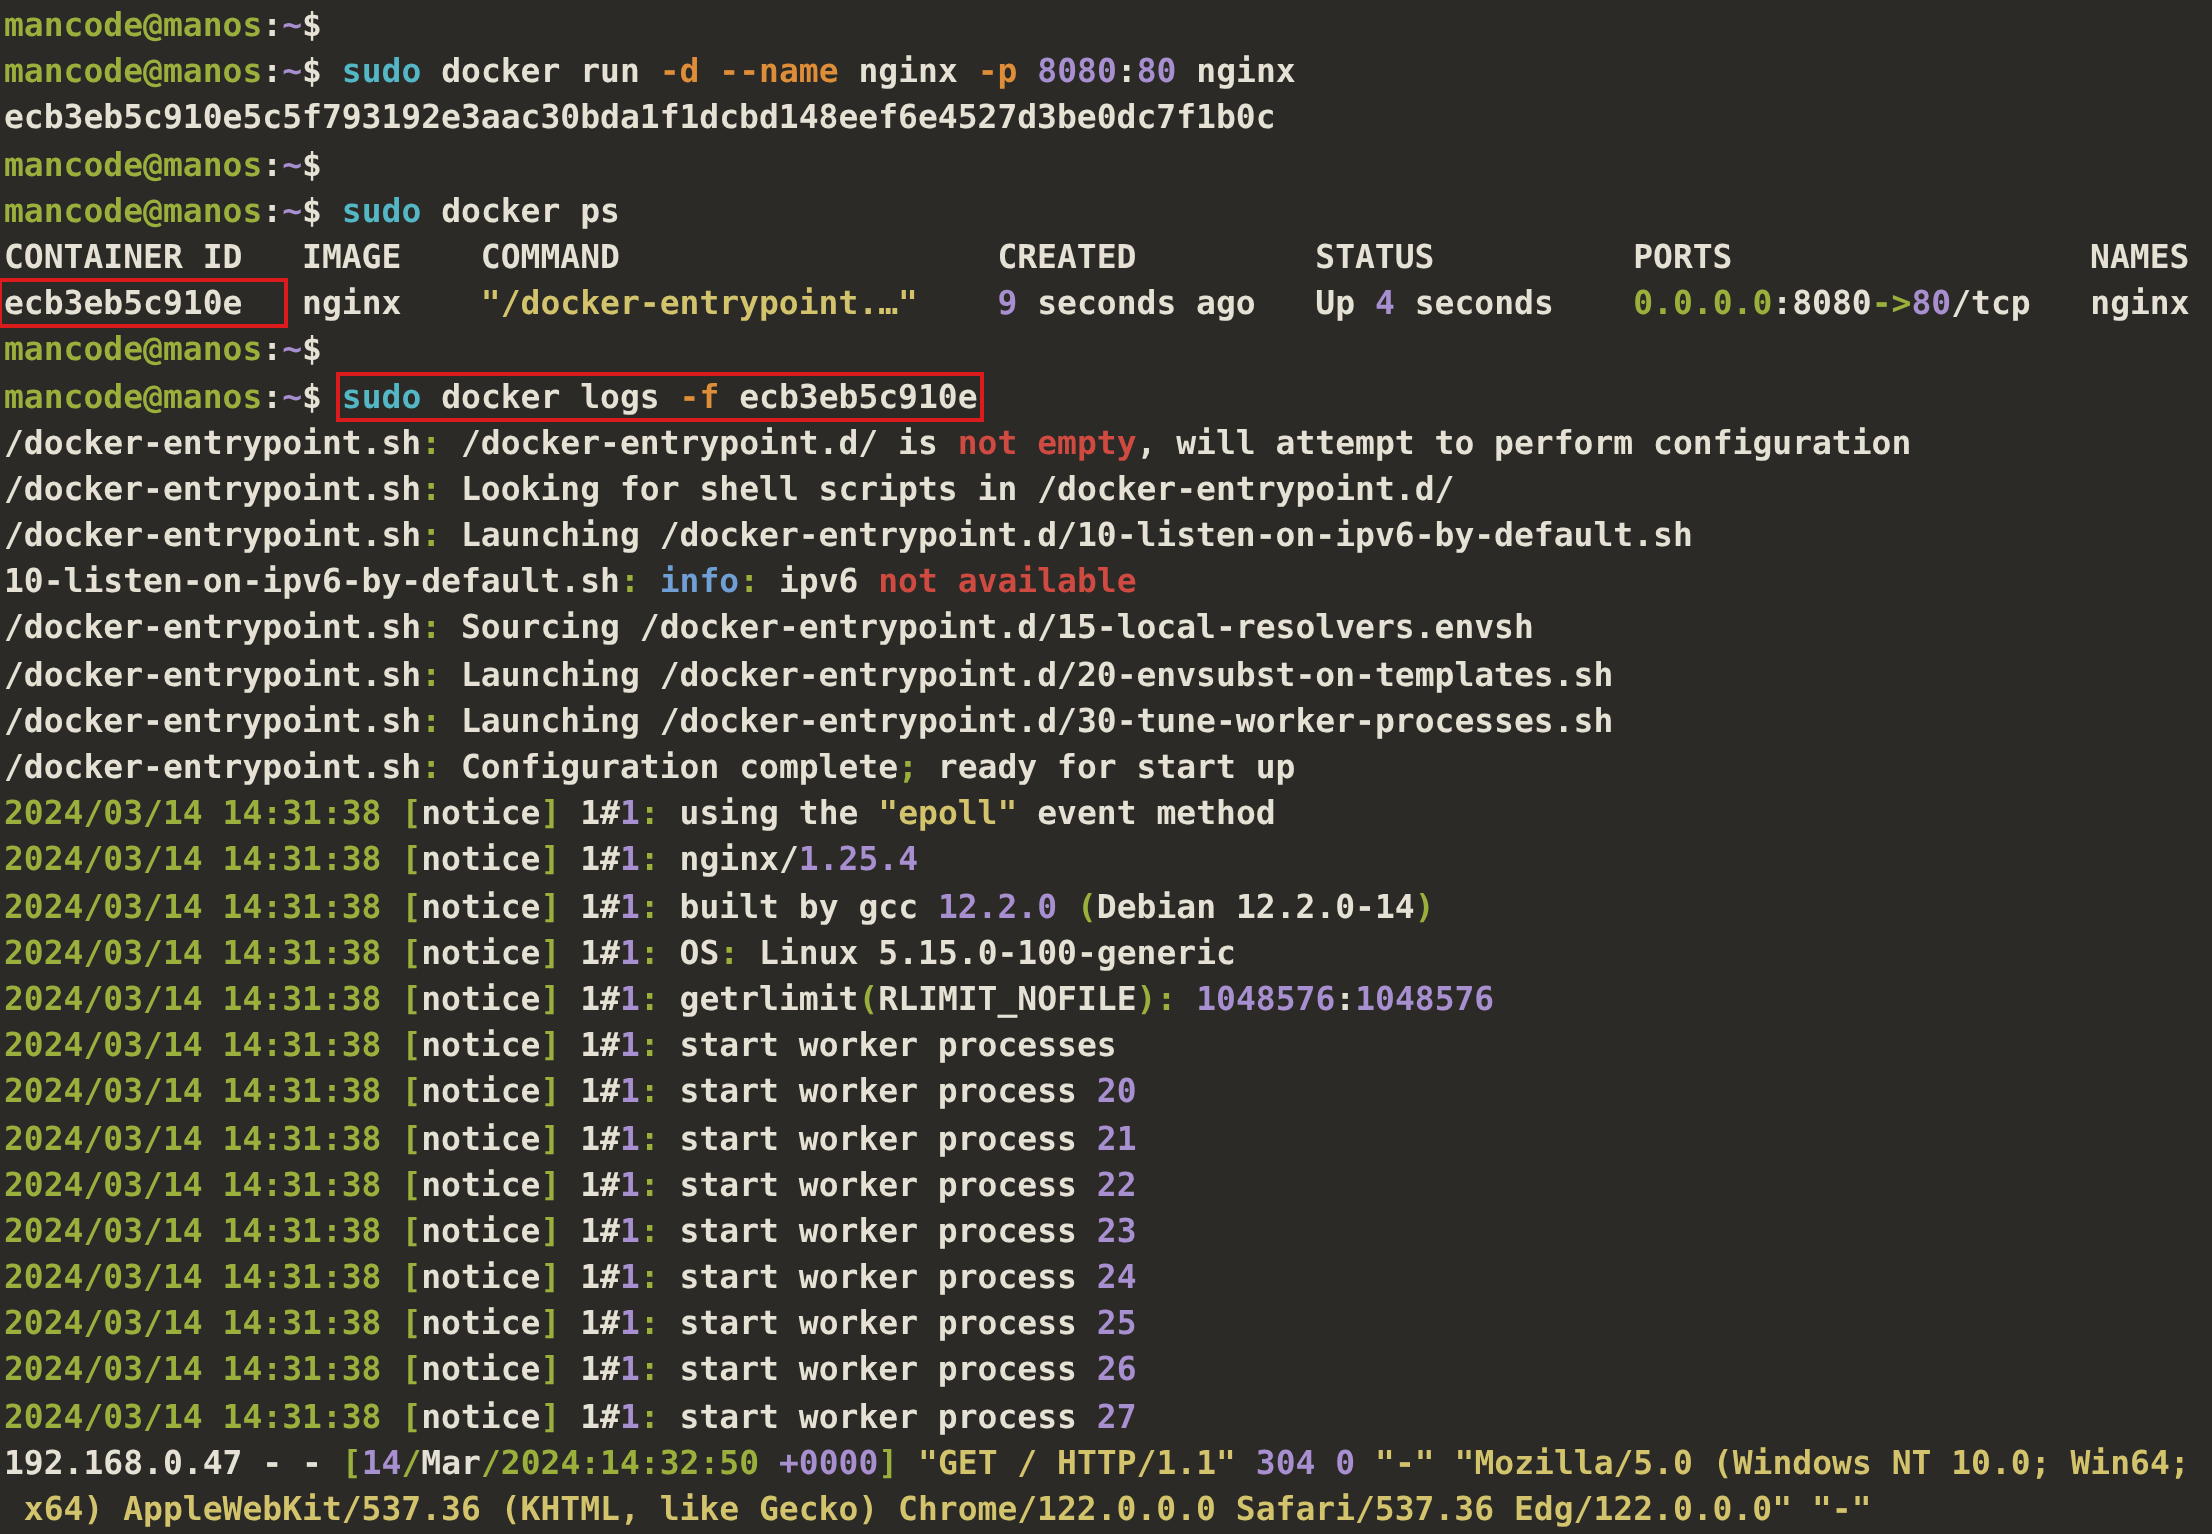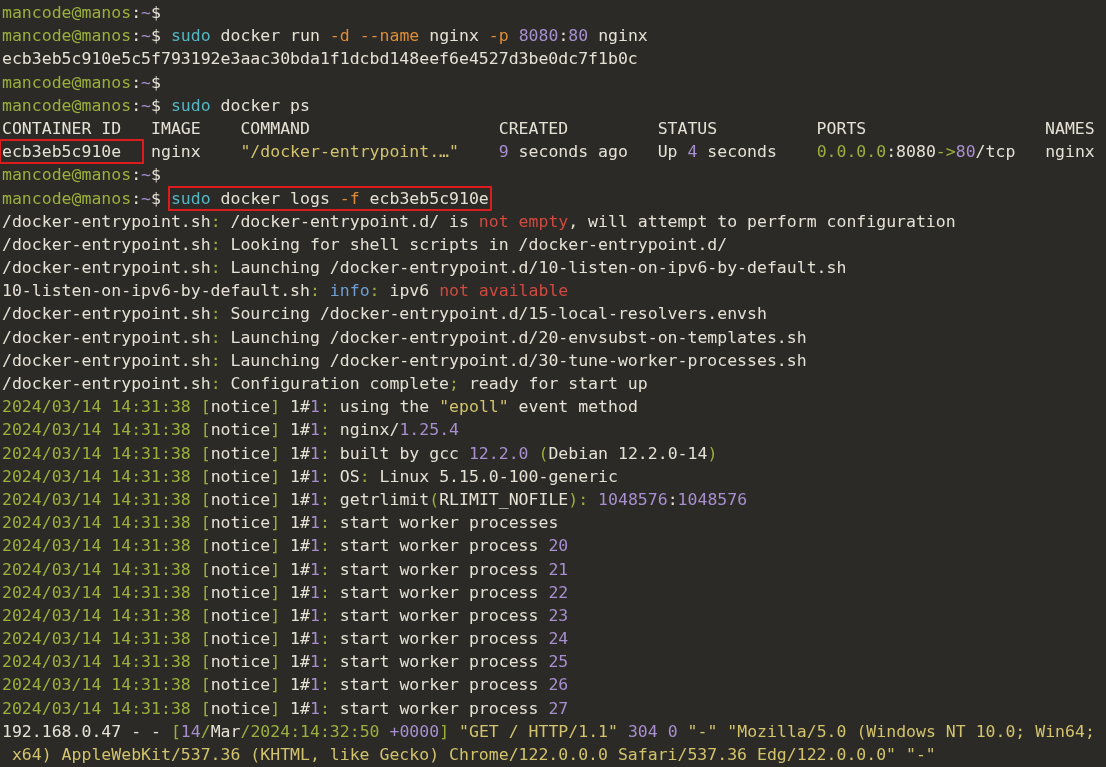--- a/index.html
+++ b/index.html
@@ -17,20 +17,21 @@
     padding: 1px 0 0 2px;
     font-family: "DejaVu Sans Mono", monospace;
     font-size: 16.5px;
     line-height: 23.2px;
     white-space: pre;
     letter-spacing: 0;
   }
   .line {
     height: 23.2px;
     white-space: pre;
+    font-weight: bold;
   }
   .redbox {
     outline: 2px solid var(--boxred, #dc1c1c);
     outline-offset: 1px;
   }
 </style>
 </head>
 <body style="background: rgb(43, 42, 38); --boxred: #dc1c1c;">
 
 <div class="terminal"><div class="line"><span style="color: rgb(155, 176, 60);">mancode@manos</span><span style="color: rgb(230, 225, 213);">:</span><span style="color: rgb(167, 143, 208);">~</span><span style="color: rgb(230, 225, 213);">$</span></div><div class="line"><span style="color: rgb(155, 176, 60);">mancode@manos</span><span style="color: rgb(230, 225, 213);">:</span><span style="color: rgb(167, 143, 208);">~</span><span style="color: rgb(230, 225, 213);">$ </span><span style="color: rgb(83, 183, 198);">sudo</span><span style="color: rgb(230, 225, 213);"> docker run </span><span style="color: rgb(222, 141, 56);">-d</span><span style="color: rgb(230, 225, 213);"> </span><span style="color: rgb(222, 141, 56);">--name</span><span style="color: rgb(230, 225, 213);"> nginx </span><span style="color: rgb(222, 141, 56);">-p</span><span style="color: rgb(230, 225, 213);"> </span><span style="color: rgb(167, 143, 208);">8080</span><span style="color: rgb(230, 225, 213);">:</span><span style="color: rgb(167, 143, 208);">80</span><span style="color: rgb(230, 225, 213);"> nginx</span></div><div class="line"><span style="color: rgb(230, 225, 213);">ecb3eb5c910e5c5f793192e3aac30bda1f1dcbd148eef6e4527d3be0dc7f1b0c</span></div><div class="line"><span style="color: rgb(155, 176, 60);">mancode@manos</span><span style="color: rgb(230, 225, 213);">:</span><span style="color: rgb(167, 143, 208);">~</span><span style="color: rgb(230, 225, 213);">$</span></div><div class="line"><span style="color: rgb(155, 176, 60);">mancode@manos</span><span style="color: rgb(230, 225, 213);">:</span><span style="color: rgb(167, 143, 208);">~</span><span style="color: rgb(230, 225, 213);">$ </span><span style="color: rgb(83, 183, 198);">sudo</span><span style="color: rgb(230, 225, 213);"> docker ps</span></div><div class="line"><span style="color: rgb(230, 225, 213);">CONTAINER ID   IMAGE    COMMAND                   CREATED         STATUS          PORTS                  NAMES</span></div><div class="line"><span class="redbox"><span style="color: rgb(230, 225, 213);">ecb3eb5c910e  </span></span><span style="color: rgb(230, 225, 213);"> nginx    </span><span style="color: rgb(210, 195, 108);">"/docker-entrypoint.…"</span><span style="color: rgb(230, 225, 213);">    </span><span style="color: rgb(167, 143, 208);">9</span><span style="color: rgb(230, 225, 213);"> seconds ago   Up </span><span style="color: rgb(167, 143, 208);">4</span><span style="color: rgb(230, 225, 213);"> seconds    </span><span style="color: rgb(155, 176, 60);">0.0.0.0</span><span style="color: rgb(230, 225, 213);">:8080</span><span style="color: rgb(155, 176, 60);">-&gt;</span><span style="color: rgb(167, 143, 208);">80</span><span style="color: rgb(230, 225, 213);">/tcp   nginx</span></div><div class="line"><span style="color: rgb(155, 176, 60);">mancode@manos</span><span style="color: rgb(230, 225, 213);">:</span><span style="color: rgb(167, 143, 208);">~</span><span style="color: rgb(230, 225, 213);">$</span></div><div class="line"><span style="color: rgb(155, 176, 60);">mancode@manos</span><span style="color: rgb(230, 225, 213);">:</span><span style="color: rgb(167, 143, 208);">~</span><span style="color: rgb(230, 225, 213);">$ </span><span class="redbox"><span style="color: rgb(83, 183, 198);">sudo</span><span style="color: rgb(230, 225, 213);"> docker logs </span><span style="color: rgb(222, 141, 56);">-f</span><span style="color: rgb(230, 225, 213);"> ecb3eb5c910e</span></span></div><div class="line"><span style="color: rgb(230, 225, 213);">/docker-entrypoint.sh</span><span style="color: rgb(155, 176, 60);">:</span><span style="color: rgb(230, 225, 213);"> /docker-entrypoint.d/ is </span><span style="color: rgb(207, 74, 64);">not empty</span><span style="color: rgb(230, 225, 213);">, will attempt to perform configuration</span></div><div class="line"><span style="color: rgb(230, 225, 213);">/docker-entrypoint.sh</span><span style="color: rgb(155, 176, 60);">:</span><span style="color: rgb(230, 225, 213);"> Looking for shell scripts in /docker-entrypoint.d/</span></div><div class="line"><span style="color: rgb(230, 225, 213);">/docker-entrypoint.sh</span><span style="color: rgb(155, 176, 60);">:</span><span style="color: rgb(230, 225, 213);"> Launching /docker-entrypoint.d/10-listen-on-ipv6-by-default.sh</span></div><div class="line"><span style="color: rgb(230, 225, 213);">10-listen-on-ipv6-by-default.sh</span><span style="color: rgb(155, 176, 60);">:</span><span style="color: rgb(230, 225, 213);"> </span><span style="color: rgb(111, 159, 213);">info</span><span style="color: rgb(155, 176, 60);">:</span><span style="color: rgb(230, 225, 213);"> ipv6 </span><span style="color: rgb(207, 74, 64);">not available</span></div><div class="line"><span style="color: rgb(230, 225, 213);">/docker-entrypoint.sh</span><span style="color: rgb(155, 176, 60);">:</span><span style="color: rgb(230, 225, 213);"> Sourcing /docker-entrypoint.d/15-local-resolvers.envsh</span></div><div class="line"><span style="color: rgb(230, 225, 213);">/docker-entrypoint.sh</span><span style="color: rgb(155, 176, 60);">:</span><span style="color: rgb(230, 225, 213);"> Launching /docker-entrypoint.d/20-envsubst-on-templates.sh</span></div><div class="line"><span style="color: rgb(230, 225, 213);">/docker-entrypoint.sh</span><span style="color: rgb(155, 176, 60);">:</span><span style="color: rgb(230, 225, 213);"> Launching /docker-entrypoint.d/30-tune-worker-processes.sh</span></div><div class="line"><span style="color: rgb(230, 225, 213);">/docker-entrypoint.sh</span><span style="color: rgb(155, 176, 60);">:</span><span style="color: rgb(230, 225, 213);"> Configuration complete</span><span style="color: rgb(155, 176, 60);">;</span><span style="color: rgb(230, 225, 213);"> ready for start up</span></div><div class="line"><span style="color: rgb(155, 176, 60);">2024/03/14 14:31:38</span><span style="color: rgb(230, 225, 213);"> </span><span style="color: rgb(155, 176, 60);">[</span><span style="color: rgb(230, 225, 213);">notice</span><span style="color: rgb(155, 176, 60);">]</span><span style="color: rgb(230, 225, 213);"> 1#</span><span style="color: rgb(167, 143, 208);">1</span><span style="color: rgb(155, 176, 60);">:</span><span style="color: rgb(230, 225, 213);"> using the </span><span style="color: rgb(210, 195, 108);">"epoll"</span><span style="color: rgb(230, 225, 213);"> event method</span></div><div class="line"><span style="color: rgb(155, 176, 60);">2024/03/14 14:31:38</span><span style="color: rgb(230, 225, 213);"> </span><span style="color: rgb(155, 176, 60);">[</span><span style="color: rgb(230, 225, 213);">notice</span><span style="color: rgb(155, 176, 60);">]</span><span style="color: rgb(230, 225, 213);"> 1#</span><span style="color: rgb(167, 143, 208);">1</span><span style="color: rgb(155, 176, 60);">:</span><span style="color: rgb(230, 225, 213);"> nginx/</span><span style="color: rgb(167, 143, 208);">1.25.4</span></div><div class="line"><span style="color: rgb(155, 176, 60);">2024/03/14 14:31:38</span><span style="color: rgb(230, 225, 213);"> </span><span style="color: rgb(155, 176, 60);">[</span><span style="color: rgb(230, 225, 213);">notice</span><span style="color: rgb(155, 176, 60);">]</span><span style="color: rgb(230, 225, 213);"> 1#</span><span style="color: rgb(167, 143, 208);">1</span><span style="color: rgb(155, 176, 60);">:</span><span style="color: rgb(230, 225, 213);"> built by gcc </span><span style="color: rgb(167, 143, 208);">12.2.0</span><span style="color: rgb(230, 225, 213);"> </span><span style="color: rgb(155, 176, 60);">(</span><span style="color: rgb(230, 225, 213);">Debian 12.2.0-14</span><span style="color: rgb(155, 176, 60);">)</span></div><div class="line"><span style="color: rgb(155, 176, 60);">2024/03/14 14:31:38</span><span style="color: rgb(230, 225, 213);"> </span><span style="color: rgb(155, 176, 60);">[</span><span style="color: rgb(230, 225, 213);">notice</span><span style="color: rgb(155, 176, 60);">]</span><span style="color: rgb(230, 225, 213);"> 1#</span><span style="color: rgb(167, 143, 208);">1</span><span style="color: rgb(155, 176, 60);">:</span><span style="color: rgb(230, 225, 213);"> OS</span><span style="color: rgb(155, 176, 60);">:</span><span style="color: rgb(230, 225, 213);"> Linux 5.15.0-100-generic</span></div><div class="line"><span style="color: rgb(155, 176, 60);">2024/03/14 14:31:38</span><span style="color: rgb(230, 225, 213);"> </span><span style="color: rgb(155, 176, 60);">[</span><span style="color: rgb(230, 225, 213);">notice</span><span style="color: rgb(155, 176, 60);">]</span><span style="color: rgb(230, 225, 213);"> 1#</span><span style="color: rgb(167, 143, 208);">1</span><span style="color: rgb(155, 176, 60);">:</span><span style="color: rgb(230, 225, 213);"> getrlimit</span><span style="color: rgb(155, 176, 60);">(</span><span style="color: rgb(230, 225, 213);">RLIMIT_NOFILE</span><span style="color: rgb(155, 176, 60);">):</span><span style="color: rgb(230, 225, 213);"> </span><span style="color: rgb(167, 143, 208);">1048576</span><span style="color: rgb(230, 225, 213);">:</span><span style="color: rgb(167, 143, 208);">1048576</span></div><div class="line"><span style="color: rgb(155, 176, 60);">2024/03/14 14:31:38</span><span style="color: rgb(230, 225, 213);"> </span><span style="color: rgb(155, 176, 60);">[</span><span style="color: rgb(230, 225, 213);">notice</span><span style="color: rgb(155, 176, 60);">]</span><span style="color: rgb(230, 225, 213);"> 1#</span><span style="color: rgb(167, 143, 208);">1</span><span style="color: rgb(155, 176, 60);">:</span><span style="color: rgb(230, 225, 213);"> start worker processes</span></div><div class="line"><span style="color: rgb(155, 176, 60);">2024/03/14 14:31:38</span><span style="color: rgb(230, 225, 213);"> </span><span style="color: rgb(155, 176, 60);">[</span><span style="color: rgb(230, 225, 213);">notice</span><span style="color: rgb(155, 176, 60);">]</span><span style="color: rgb(230, 225, 213);"> 1#</span><span style="color: rgb(167, 143, 208);">1</span><span style="color: rgb(155, 176, 60);">:</span><span style="color: rgb(230, 225, 213);"> start worker process </span><span style="color: rgb(167, 143, 208);">20</span></div><div class="line"><span style="color: rgb(155, 176, 60);">2024/03/14 14:31:38</span><span style="color: rgb(230, 225, 213);"> </span><span style="color: rgb(155, 176, 60);">[</span><span style="color: rgb(230, 225, 213);">notice</span><span style="color: rgb(155, 176, 60);">]</span><span style="color: rgb(230, 225, 213);"> 1#</span><span style="color: rgb(167, 143, 208);">1</span><span style="color: rgb(155, 176, 60);">:</span><span style="color: rgb(230, 225, 213);"> start worker process </span><span style="color: rgb(167, 143, 208);">21</span></div><div class="line"><span style="color: rgb(155, 176, 60);">2024/03/14 14:31:38</span><span style="color: rgb(230, 225, 213);"> </span><span style="color: rgb(155, 176, 60);">[</span><span style="color: rgb(230, 225, 213);">notice</span><span style="color: rgb(155, 176, 60);">]</span><span style="color: rgb(230, 225, 213);"> 1#</span><span style="color: rgb(167, 143, 208);">1</span><span style="color: rgb(155, 176, 60);">:</span><span style="color: rgb(230, 225, 213);"> start worker process </span><span style="color: rgb(167, 143, 208);">22</span></div><div class="line"><span style="color: rgb(155, 176, 60);">2024/03/14 14:31:38</span><span style="color: rgb(230, 225, 213);"> </span><span style="color: rgb(155, 176, 60);">[</span><span style="color: rgb(230, 225, 213);">notice</span><span style="color: rgb(155, 176, 60);">]</span><span style="color: rgb(230, 225, 213);"> 1#</span><span style="color: rgb(167, 143, 208);">1</span><span style="color: rgb(155, 176, 60);">:</span><span style="color: rgb(230, 225, 213);"> start worker process </span><span style="color: rgb(167, 143, 208);">23</span></div><div class="line"><span style="color: rgb(155, 176, 60);">2024/03/14 14:31:38</span><span style="color: rgb(230, 225, 213);"> </span><span style="color: rgb(155, 176, 60);">[</span><span style="color: rgb(230, 225, 213);">notice</span><span style="color: rgb(155, 176, 60);">]</span><span style="color: rgb(230, 225, 213);"> 1#</span><span style="color: rgb(167, 143, 208);">1</span><span style="color: rgb(155, 176, 60);">:</span><span style="color: rgb(230, 225, 213);"> start worker process </span><span style="color: rgb(167, 143, 208);">24</span></div><div class="line"><span style="color: rgb(155, 176, 60);">2024/03/14 14:31:38</span><span style="color: rgb(230, 225, 213);"> </span><span style="color: rgb(155, 176, 60);">[</span><span style="color: rgb(230, 225, 213);">notice</span><span style="color: rgb(155, 176, 60);">]</span><span style="color: rgb(230, 225, 213);"> 1#</span><span style="color: rgb(167, 143, 208);">1</span><span style="color: rgb(155, 176, 60);">:</span><span style="color: rgb(230, 225, 213);"> start worker process </span><span style="color: rgb(167, 143, 208);">25</span></div><div class="line"><span style="color: rgb(155, 176, 60);">2024/03/14 14:31:38</span><span style="color: rgb(230, 225, 213);"> </span><span style="color: rgb(155, 176, 60);">[</span><span style="color: rgb(230, 225, 213);">notice</span><span style="color: rgb(155, 176, 60);">]</span><span style="color: rgb(230, 225, 213);"> 1#</span><span style="color: rgb(167, 143, 208);">1</span><span style="color: rgb(155, 176, 60);">:</span><span style="color: rgb(230, 225, 213);"> start worker process </span><span style="color: rgb(167, 143, 208);">26</span></div><div class="line"><span style="color: rgb(155, 176, 60);">2024/03/14 14:31:38</span><span style="color: rgb(230, 225, 213);"> </span><span style="color: rgb(155, 176, 60);">[</span><span style="color: rgb(230, 225, 213);">notice</span><span style="color: rgb(155, 176, 60);">]</span><span style="color: rgb(230, 225, 213);"> 1#</span><span style="color: rgb(167, 143, 208);">1</span><span style="color: rgb(155, 176, 60);">:</span><span style="color: rgb(230, 225, 213);"> start worker process </span><span style="color: rgb(167, 143, 208);">27</span></div><div class="line"><span style="color: rgb(230, 225, 213);">192.168.0.47 - - </span><span style="color: rgb(155, 176, 60);">[</span><span style="color: rgb(167, 143, 208);">14</span><span style="color: rgb(155, 176, 60);">/</span><span style="color: rgb(230, 225, 213);">Mar</span><span style="color: rgb(155, 176, 60);">/</span><span style="color: rgb(155, 176, 60);">2024:14:32:50</span><span style="color: rgb(230, 225, 213);"> </span><span style="color: rgb(167, 143, 208);">+0000</span><span style="color: rgb(155, 176, 60);">]</span><span style="color: rgb(230, 225, 213);"> </span><span style="color: rgb(210, 195, 108);">"GET / HTTP/1.1"</span><span style="color: rgb(230, 225, 213);"> </span><span style="color: rgb(167, 143, 208);">304</span><span style="color: rgb(230, 225, 213);"> </span><span style="color: rgb(167, 143, 208);">0</span><span style="color: rgb(230, 225, 213);"> </span><span style="color: rgb(210, 195, 108);">"-"</span><span style="color: rgb(230, 225, 213);"> </span><span style="color: rgb(210, 195, 108);">"Mozilla/5.0 (Windows NT 10.0; Win64;</span></div><div class="line"><span style="color: rgb(210, 195, 108);"> x64) AppleWebKit/537.36 (KHTML, like Gecko) Chrome/122.0.0.0 Safari/537.36 Edg/122.0.0.0" "-"</span></div></div>

